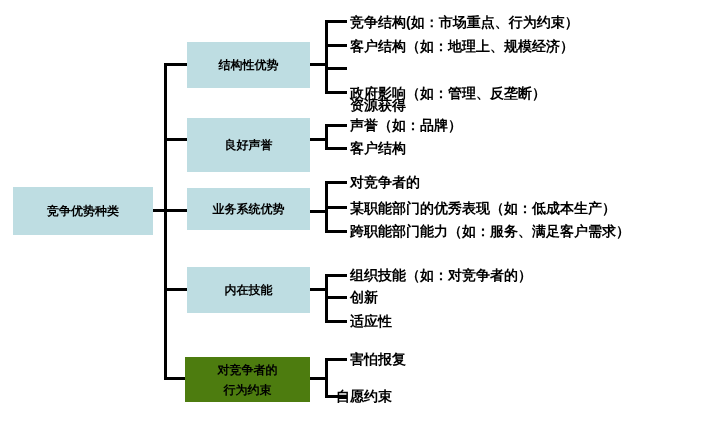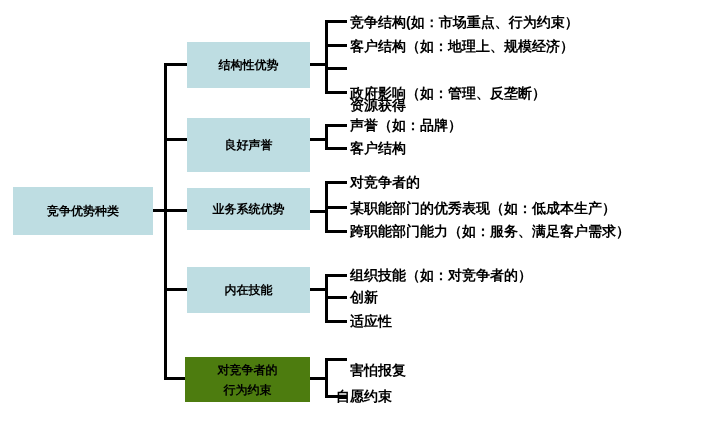--- a/index.html
+++ b/index.html
@@ -84,16 +84,16 @@
   <div class="node" style="left: 185px; top: 357px; width: 125px; height: 45px; background: #4d7c0f;">
     <span>
       <span style="display:block;">对竞争者的</span>
       <span style="display:block;">行为约束</span>
     </span>
   </div>
   <div class="hl" style="left: 310px; top: 377px; width: 18px; background: rgb(0, 0, 0);"></div>
   <div class="vl" style="left: 325px; top: 358px; height: 40px; background: rgb(0, 0, 0);"></div>
   <div class="hl" style="left: 325px; top: 358px; width: 22px; background: rgb(0, 0, 0);"></div>
   <div class="hl" style="left: 325px; top: 395px; width: 22px; background: rgb(0, 0, 0);"></div>
-  <div class="leaf" style="left:350px;top:360px;">害怕报复</div>
+  <div class="leaf" style="left:350px;top:349px;">害怕报复</div>
   <div class="leaf" style="left:336px;top:386px;">自愿约束</div>
 
 </div>
 
 </body></html>

